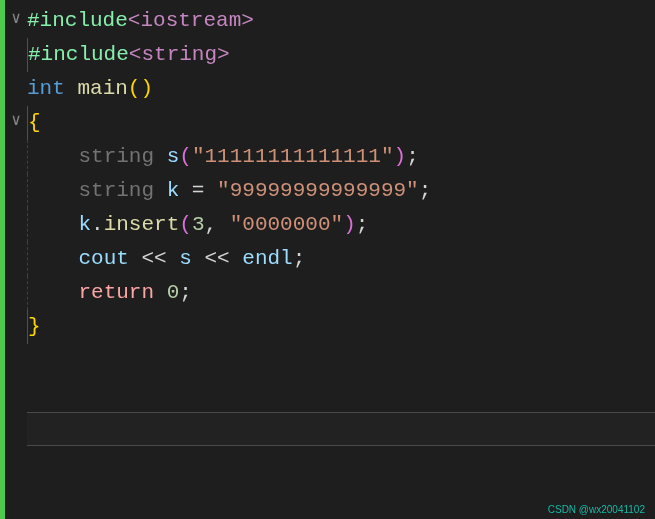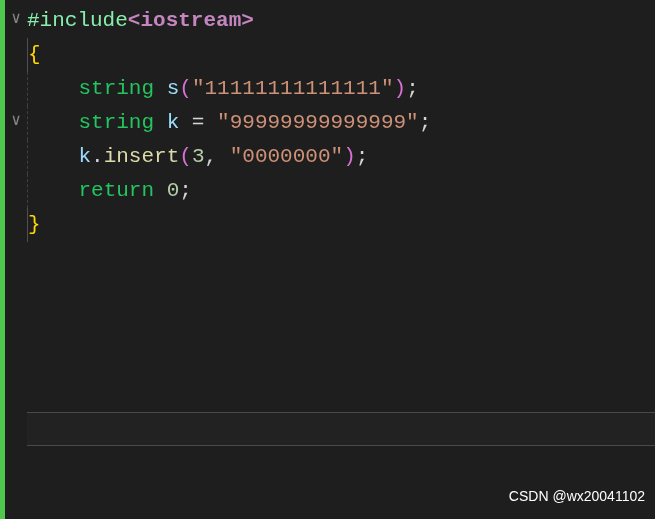--- a/index.html
+++ b/index.html
@@ -62,68 +62,71 @@
   position: absolute;
   left: 27px;
   right: 0;
   height: 34px;
   border-top: 1px solid #4a4a4a;
   border-bottom: 1px solid #4a4a4a;
   background: rgba(255,255,255,0.02);
   pointer-events: none;
 }
 .tok-directive { color: #86efac; }
-.tok-include-path { color: #c586c0; font-weight: bold; }
+.tok-include-path { color: #c586c0; }
 .tok-keyword { color: #569cd6; }
-.tok-keyword2 { color: #22c55e; text-align: center; }
+.tok-keyword2 { color: #fca5a5; text-align: center; }
 .tok-namespace { color: #4ec9b0; }
-.tok-type { color: #22c55e; }
+.tok-type { color: #737373; }
 .tok-func { color: #dcdcaa; }
 .tok-var { color: #9cdcfe; }
 .tok-string { color: #ce9178; }
 .tok-number { color: #b5cea8; }
 .tok-punct { color: #d4d4d4; }
 .tok-op { color: #d4d4d4; }
 .tok-paren1 { color: #ffd700; }
 .tok-paren2 { color: #da70d6; }
 .watermark {
   position: absolute;
-  bottom: 15px;
+  bottom: 4px;
   right: 10px;
-  color: #ffffff;
-  font-size: 14px;
+  color: #14b8a6;
+  font-size: 10px;
   font-family: Arial, sans-serif;
 }
 </style>
 </head>
 <body>
 
 <div class="editor">
   <div class="green-bar"></div>
   <div class="gutter">
     <span class="fold-chevron" style="top:8px;">∨</span>
     <span class="fold-chevron" style="top:110px;">∨</span>
   </div>
   <div class="code-area">
     <div class="highlight-line" style="top:412px; left:0;"></div>
 
     <div class="line"><span class="tok-directive">#include</span><span class="tok-include-path">&lt;iostream&gt;</span></div>
 
+    <div class="line"><span class="guide-solid"></span><span class="tok-directive">#include</span><span class="tok-include-path">&lt;string&gt;</span></div>
 
 
+    <div class="line"><span class="tok-keyword">int</span><span class="tok-punct"> </span><span class="tok-func">main</span><span class="tok-paren1">(</span><span class="tok-paren1">)</span></div>
 
     <div class="line"><span class="guide-solid"></span><span class="tok-paren1">{</span></div>
 
     <div class="line"><span class="guide"></span>    <span class="tok-type">string</span><span class="tok-punct"> </span><span class="tok-var">s</span><span class="tok-paren2">(</span><span class="tok-string">"11111111111111"</span><span class="tok-paren2">)</span><span class="tok-punct">;</span></div>
 
     <div class="line"><span class="guide"></span>    <span class="tok-type">string</span><span class="tok-punct"> </span><span class="tok-var">k</span><span class="tok-op"> = </span><span class="tok-string">"99999999999999"</span><span class="tok-punct">;</span></div>
 
 
     <div class="line"><span class="guide"></span>    <span class="tok-var">k</span><span class="tok-punct">.</span><span class="tok-func">insert</span><span class="tok-paren2">(</span><span class="tok-number">3</span><span class="tok-punct">, </span><span class="tok-string">"0000000"</span><span class="tok-paren2">)</span><span class="tok-punct">;</span></div>
 
+    <div class="line"><span class="guide"></span>    <span class="tok-var">cout</span><span class="tok-op"> &lt;&lt; </span><span class="tok-var">s</span><span class="tok-op"> &lt;&lt; </span><span class="tok-var">endl</span><span class="tok-punct">;</span></div>
 
 
     <div class="line"><span class="guide"></span>    <span class="tok-keyword2">return</span><span class="tok-punct"> </span><span class="tok-number">0</span><span class="tok-punct">;</span></div>
 
     <div class="line"><span class="guide-solid"></span><span class="tok-paren1">}</span></div>
 
   </div>
 </div>
 
 <div class="watermark">CSDN @wx20041102</div>

